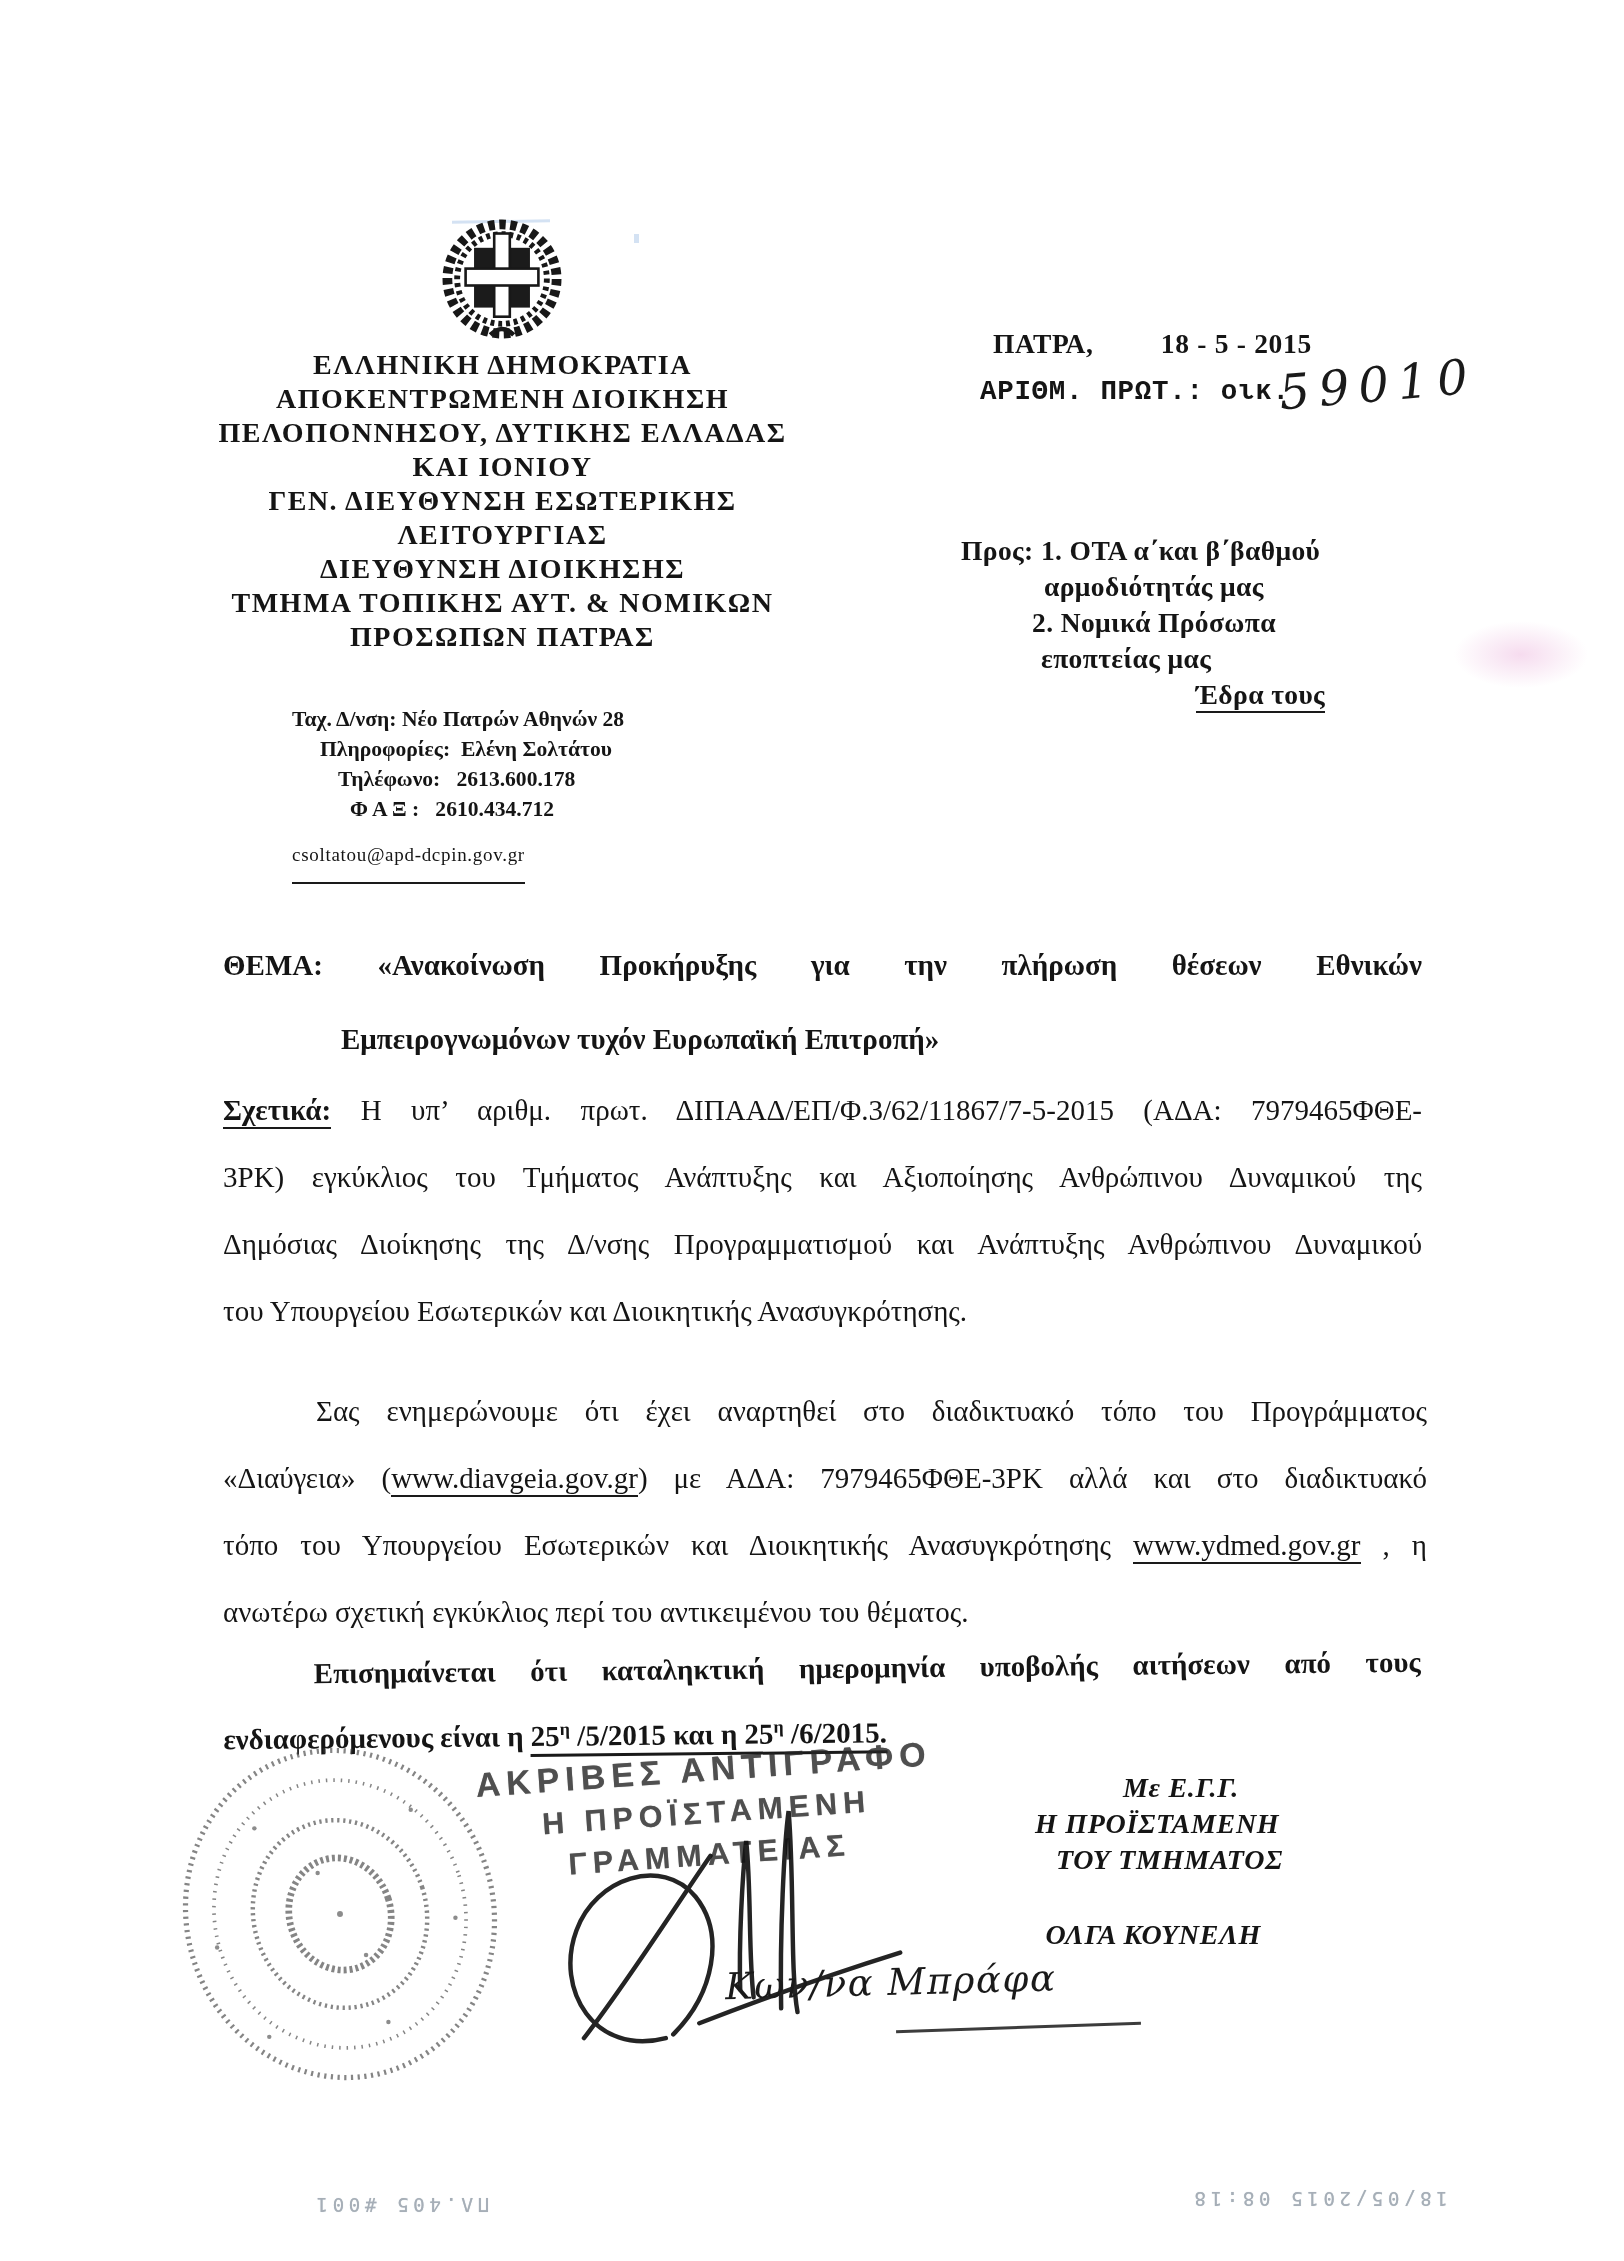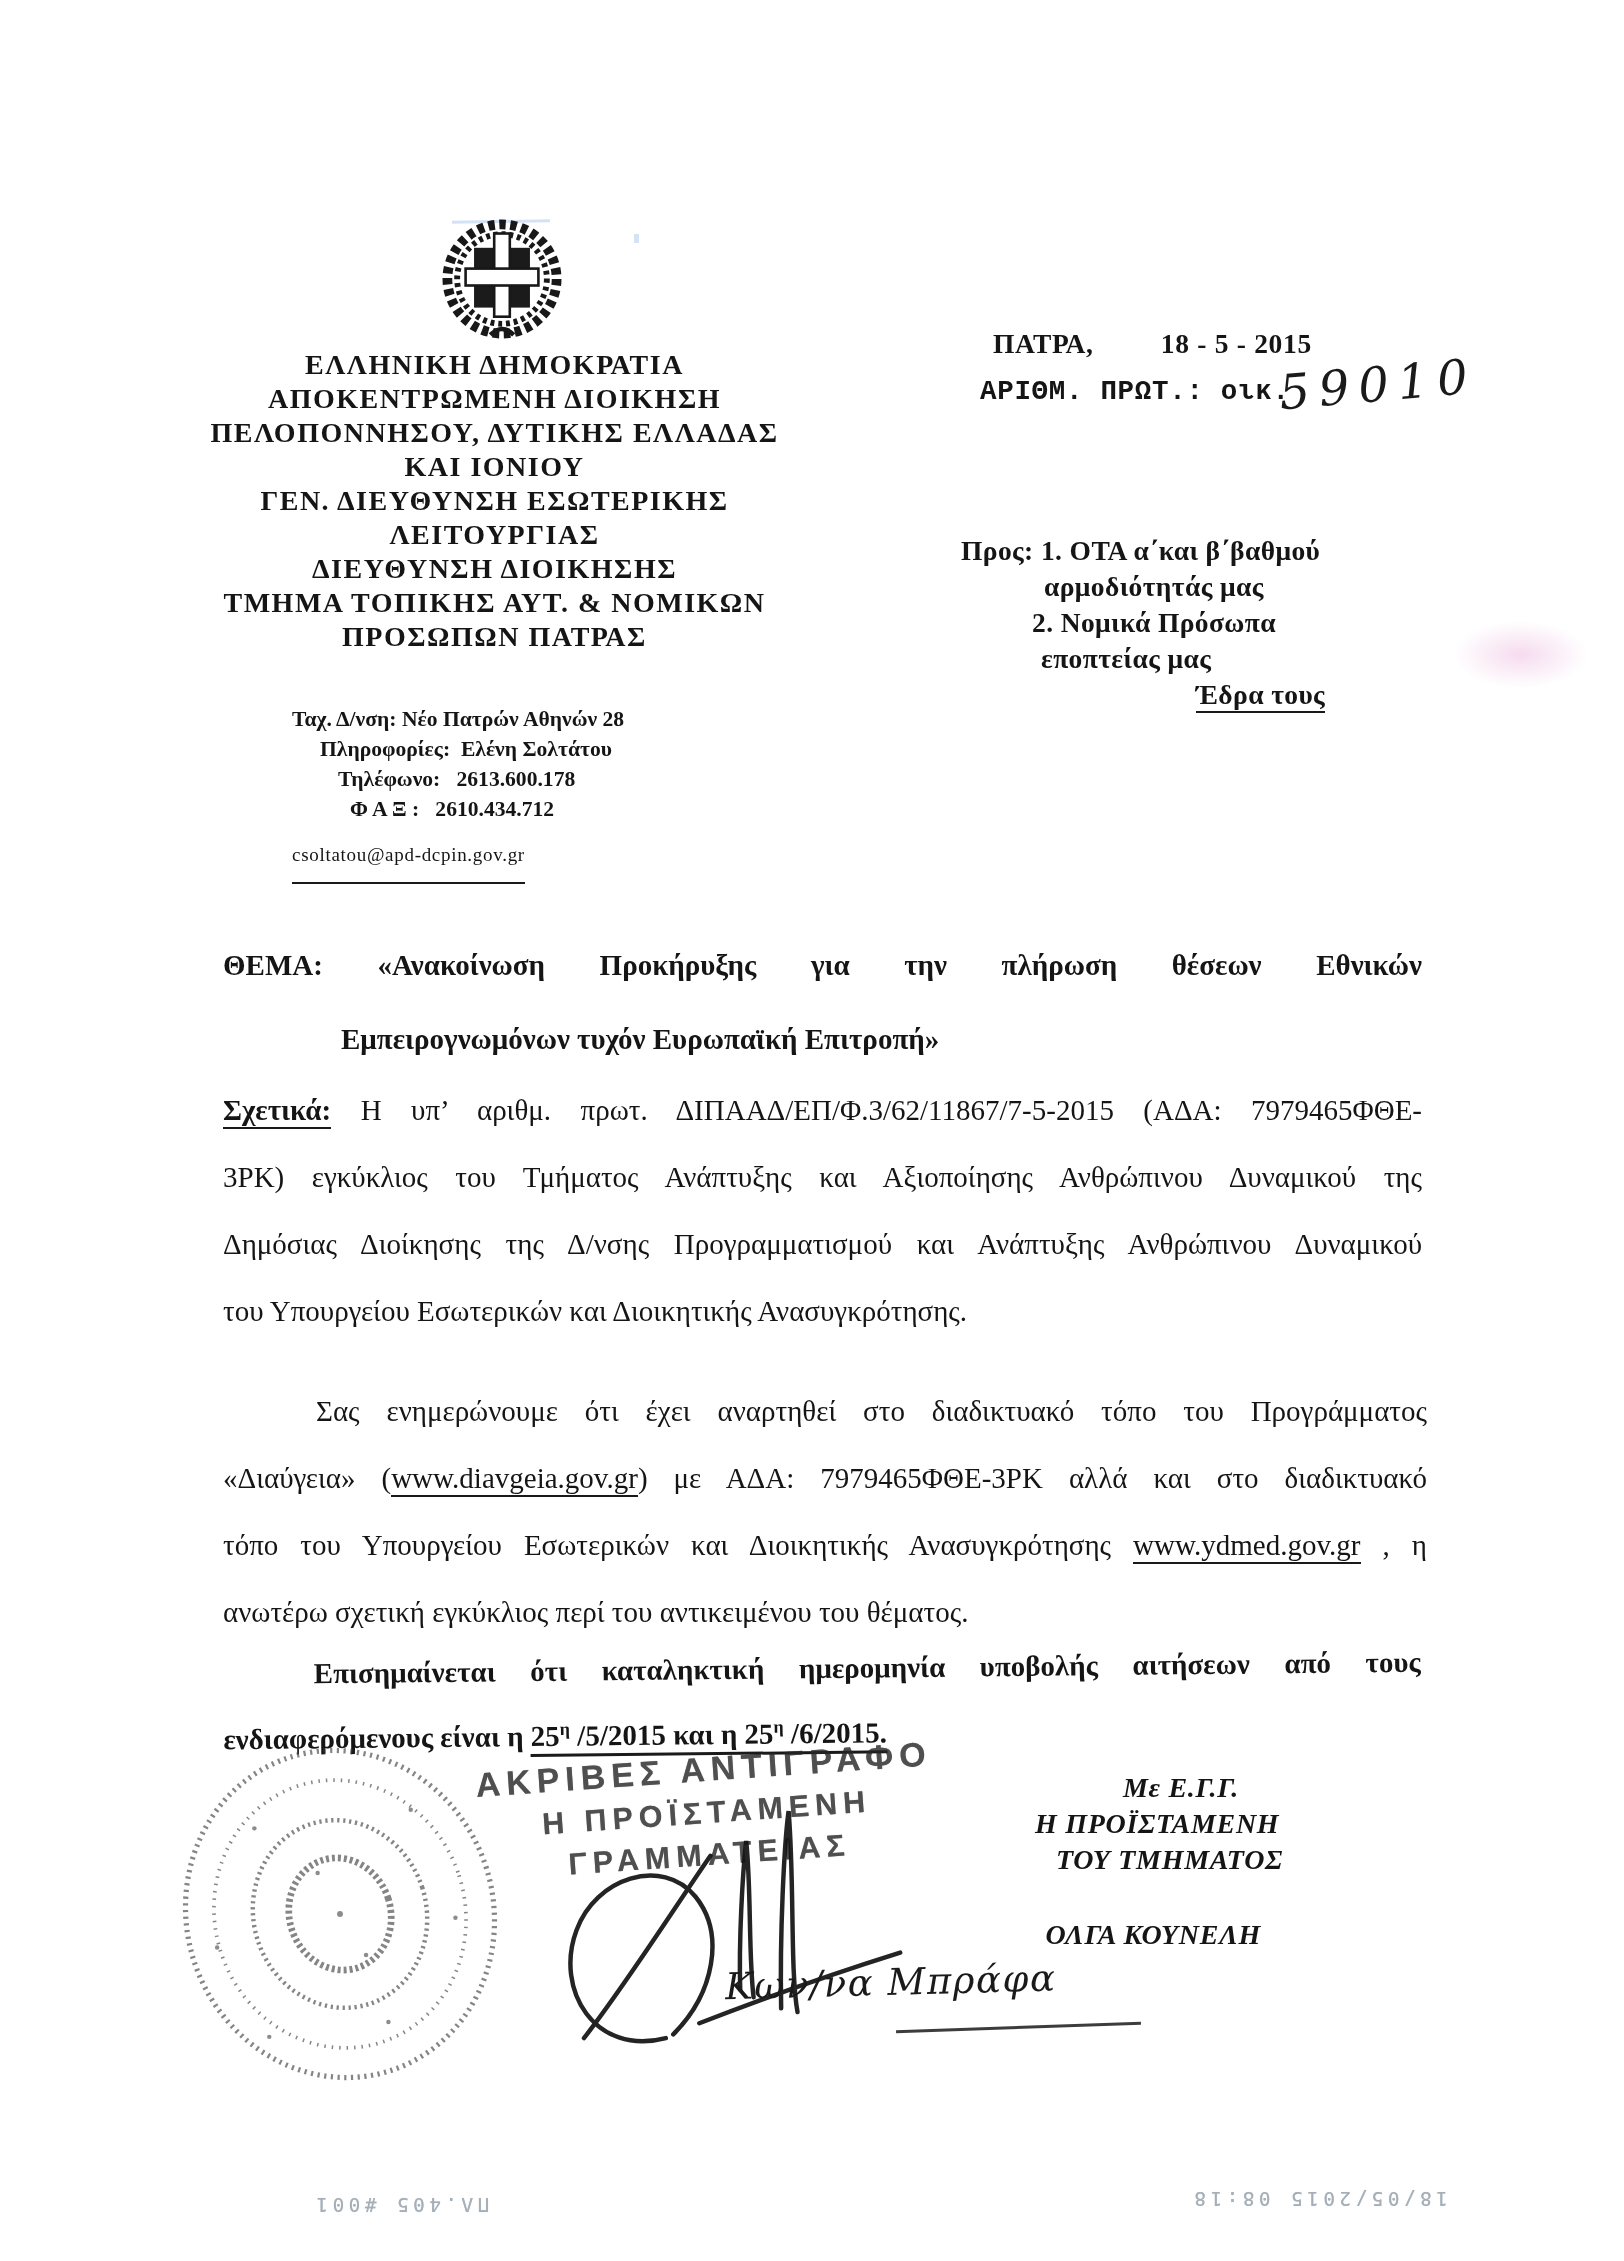--- a/index.html
+++ b/index.html
@@ -70,21 +70,21 @@
         <circle cx="100" cy="100" r="84" stroke-width="15" stroke-dasharray="10 7"></circle>
         <circle cx="100" cy="100" r="69" stroke-width="9" stroke-dasharray="6 6"></circle>
       </g>
       <rect x="57" y="52" width="86" height="92" fill="#1b1b1b"></rect>
       <rect x="88" y="30" width="24" height="128" fill="#ffffff" stroke="#181818" stroke-width="4"></rect>
       <rect x="44" y="84" width="112" height="26" fill="#ffffff" stroke="#181818" stroke-width="4"></rect>
       <path d="M82,186 Q100,168 118,186" stroke="#181818" stroke-width="7" fill="none"></path>
     </svg>
   </div>
 
-  <div class="abs org" style="left:156px; top:348px;">
+  <div class="abs org" style="left:164px; top:348px;">
     <div class="ln">ΕΛΛΗΝΙΚΗ ΔΗΜΟΚΡΑΤΙΑ</div>
     <div class="ln">ΑΠΟΚΕΝΤΡΩΜΕΝΗ ΔΙΟΙΚΗΣΗ</div>
     <div class="ln">ΠΕΛΟΠΟΝΝΗΣΟΥ, ΔΥΤΙΚΗΣ ΕΛΛΑΔΑΣ</div>
     <div class="ln">ΚΑΙ ΙΟΝΙΟΥ</div>
     <div class="ln">ΓΕΝ. ΔΙΕΥΘΥΝΣΗ ΕΣΩΤΕΡΙΚΗΣ</div>
     <div class="ln">ΛΕΙΤΟΥΡΓΙΑΣ</div>
     <div class="ln">ΔΙΕΥΘΥΝΣΗ ΔΙΟΙΚΗΣΗΣ</div>
     <div class="ln">ΤΜΗΜΑ ΤΟΠΙΚΗΣ ΑΥΤ. &amp; ΝΟΜΙΚΩΝ</div>
     <div class="ln">ΠΡΟΣΩΠΩΝ ΠΑΤΡΑΣ</div>
   </div>

